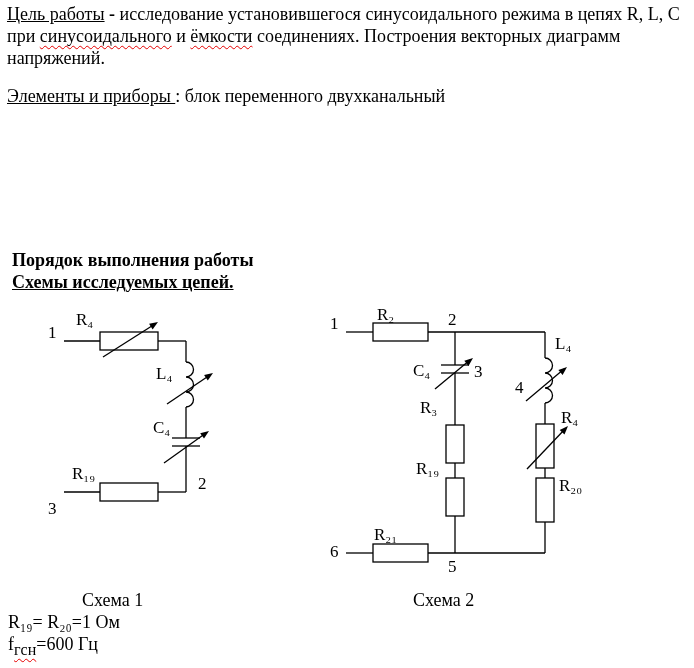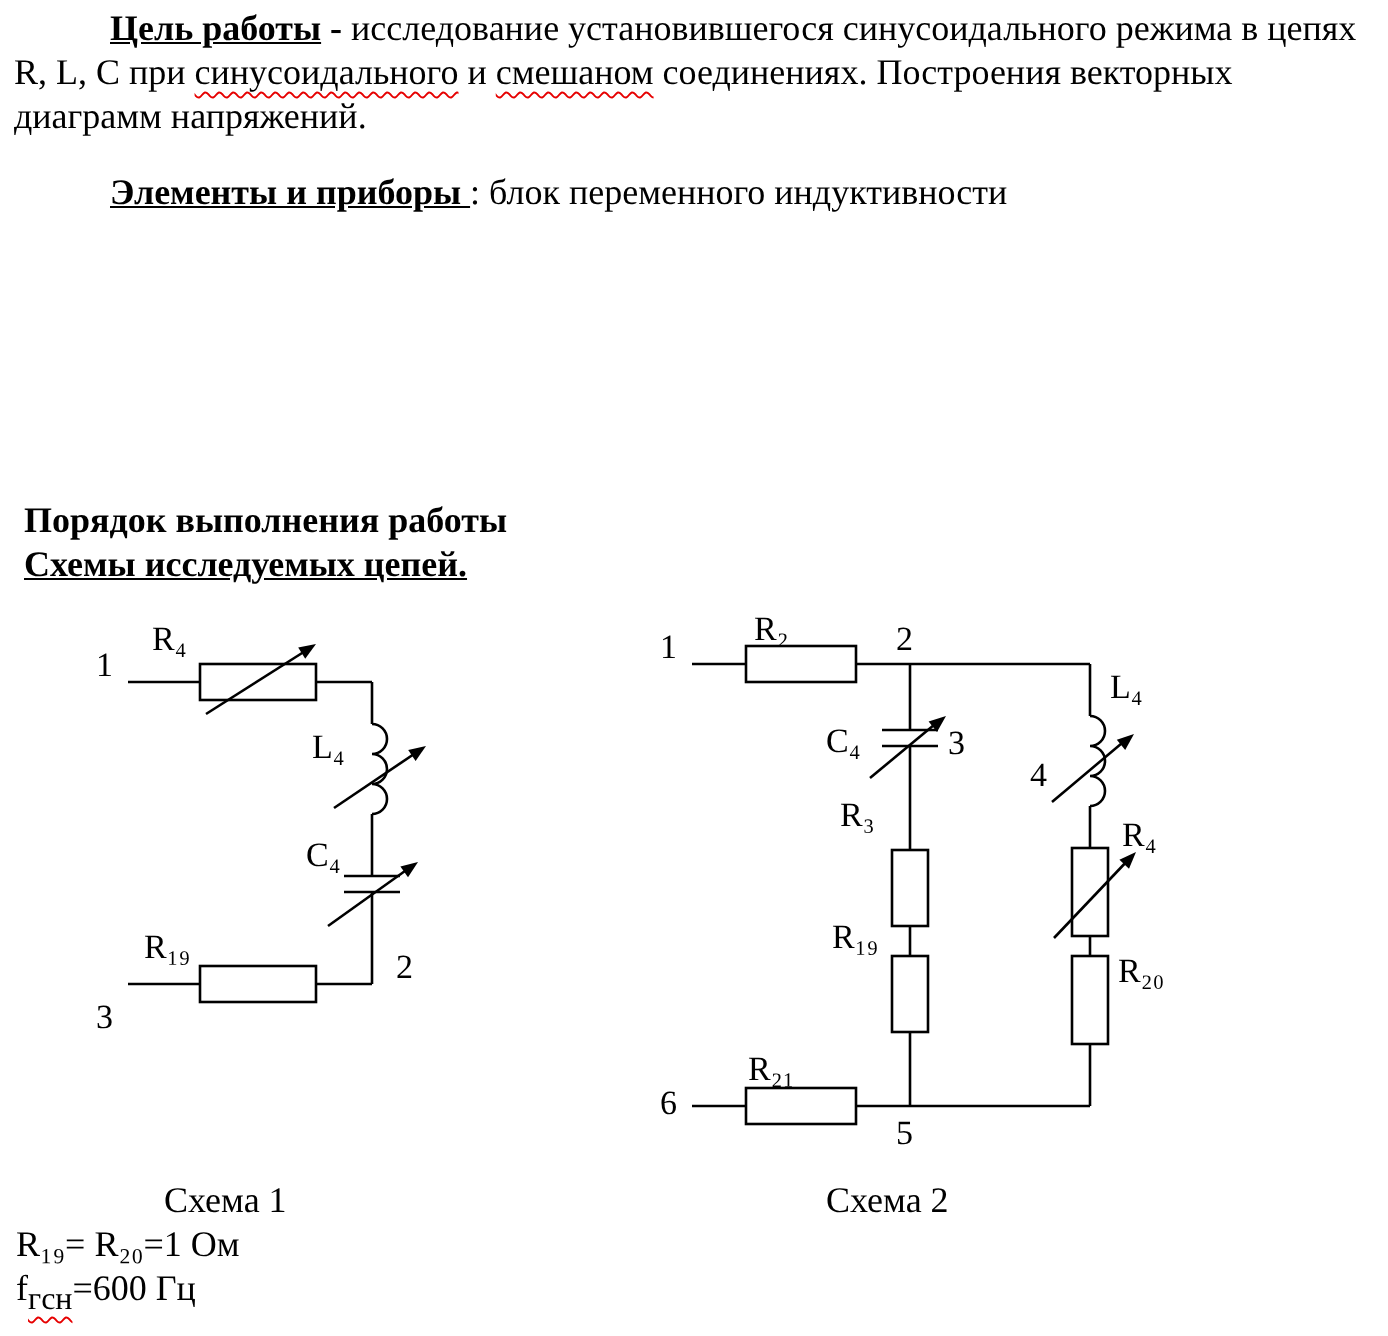--- a/index.html
+++ b/index.html
@@ -5,21 +5,21 @@
   html,body { margin:0; padding:0; }
   body {
     width:694px; height:668px; position:relative; overflow:hidden;
     background:#ffffff; color:#000000;
     font-family:"Liberation Serif","DejaVu Serif",serif;
     font-size:18px; line-height:22px;
   }
   .para { position:absolute; left:7px; width:683px; margin:0; }
   .goal  { top:3px; }
   .equip { top:85px; }
-  .h { font-weight:bold; text-decoration:underline;margin-left:48px; }
+  .h { font-weight:normal; text-decoration:underline; }
   .b { font-weight:bold; }
   .sp {
     text-decoration-line:underline;
     text-decoration-style:wavy;
     text-decoration-color:#e60000;
     text-decoration-thickness:1px;
     text-underline-offset:3px;
     text-decoration-skip-ink:none;
   }
   .block { display:block; }
@@ -34,23 +34,23 @@
   text.lbl  { font-size:17px; fill:#000; font-family:"Liberation Serif","DejaVu Serif",serif; }
   text.term { font-size:17px; fill:#000; font-family:"Liberation Serif","DejaVu Serif",serif; }
   text.cap  { font-size:18px; fill:#000; font-family:"Liberation Serif","DejaVu Serif",serif; }
   .f1 { position:absolute; left:8px; top:611px; margin:0; }
   .f2 { position:absolute; left:8px; top:633px; margin:0; }
   sub.fsub { font-size:16px; line-height:0; }
 </style>
 </head>
 <body>
 
-<p class="para goal"><span class="h">Цель работы</span><span class="b"> - </span><span>исследование установившегося синусоидального режима в цепях R, L, C при </span><span class="sp">синусоидального</span><span> и </span><span class="sp">смешаном</span><span> соединениях. Построения векторных  диаграмм напряжений.</span></p>
+<p class="para goal"><span class="h">Цель работы</span><span class="b"> - </span><span>исследование установившегося синусоидального режима в цепях R, L, C при </span><span class="sp">синусоидального</span><span> и </span><span class="sp">ёмкости</span><span> соединениях. Построения векторных  диаграмм напряжений.</span></p>
 
-<p class="para equip"><span class="h">Элементы и приборы </span><span> : блок переменного индуктивности</span></p>
+<p class="para equip"><span class="h">Элементы и приборы </span><span> : блок переменного двухканальный</span></p>
 
 <p class="center c1">Порядок выполнения работы</p>
 <p class="center c2 u">Схемы исследуемых цепей.</p>
 
 <svg class="circuits" width="694" height="318" viewBox="0 0 694 318" xmlns="http://www.w3.org/2000/svg">
 
   <g>
     <text class="term" x="48" y="38">1</text>
     <line class="wire" x1="64" y1="41" x2="100" y2="41"></line>
     <text class="lbl" x="76" y="25">R₄</text>

